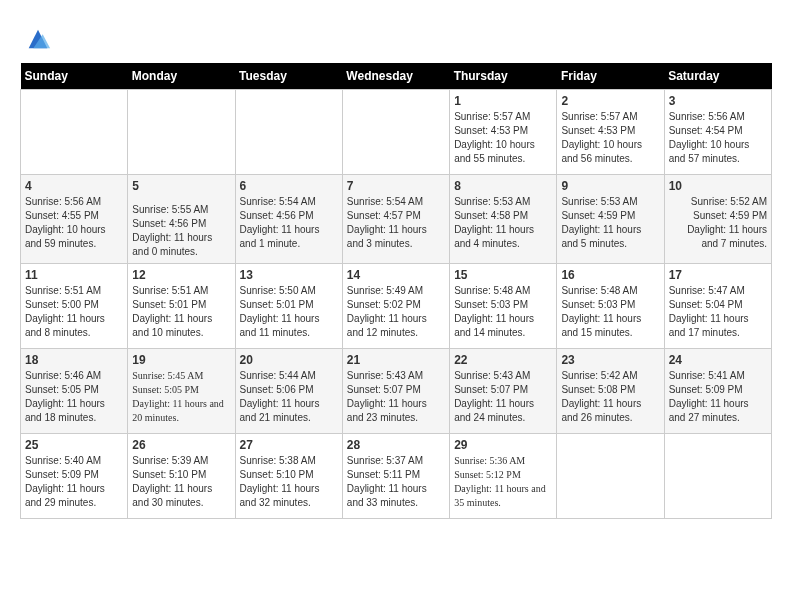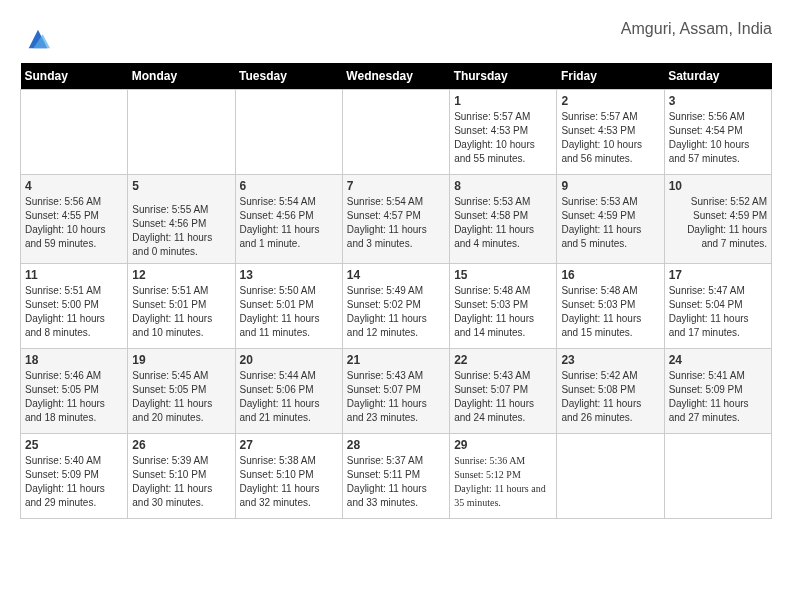--- a/index.html
+++ b/index.html
@@ -97,21 +97,20 @@
 <body>
 
 <div class="header-section">
   <div class="logo">
     <svg class="logo-icon" viewBox="0 0 30 30" xmlns="http://www.w3.org/2000/svg">
       <polygon points="5,25 15,5 25,25" fill="#2a6dc9"></polygon>
       <polygon points="10,25 20,10 28,25" fill="#5aadea" opacity="0.7"></polygon>
     </svg>
   </div>
   <div class="title-section">
-    <div class="location-title">Amguri, Assam, India</div>
   </div>
 </div>
 
 <table class="calendar-table">
   <thead>
     <tr>
     <th>Sunday</th>
         <th>Monday</th>
         <th>Tuesday</th>
         <th>Wednesday</th>
@@ -235,21 +234,21 @@
       </tr>
       <tr>
         <td>
           <span class="day-num">18</span>
           <div class="day-info" style="white-space: pre-line;">Sunrise: 5:46 AM
 Sunset: 5:05 PM
 Daylight: 11 hours and 18 minutes.</div>
         </td>
         <td>
           <span class="day-num">19</span>
-          <div class="day-info" style="white-space: pre-line;">Sunrise: 5:45 AM
+          <div class="day-info" style="white-space: pre-line; font-family: Liberation Serif, serif;">Sunrise: 5:45 AM
 Sunset: 5:05 PM
 Daylight: 11 hours and 20 minutes.</div>
         </td>
         <td>
           <span class="day-num">20</span>
           <div class="day-info" style="white-space: pre-line;">Sunrise: 5:44 AM
 Sunset: 5:06 PM
 Daylight: 11 hours and 21 minutes.</div>
         </td>
         <td>

